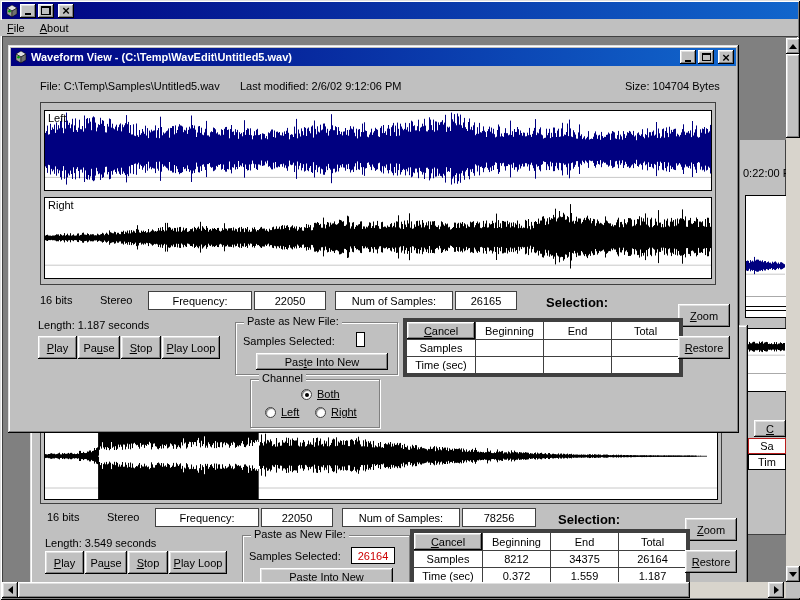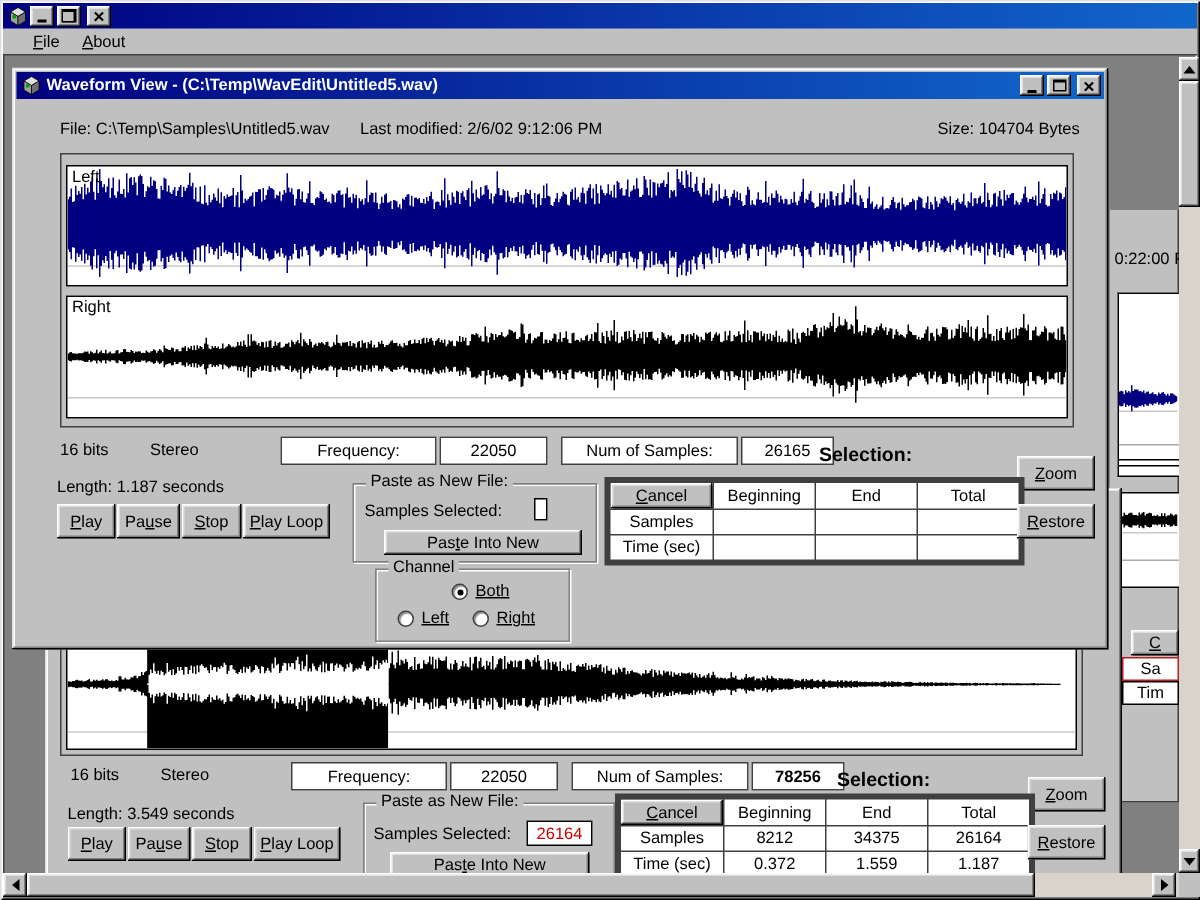--- a/index.html
+++ b/index.html
@@ -23,39 +23,39 @@
     display:flex;align-items:center;justify-content:center;position:relative;
   }
   .gap{margin-left:4px;}
   .g-min{width:6px;height:2px;background:#000;margin-top:7px;}
   .g-max{width:9px;height:8px;border:1px solid #000;border-top:2px solid #000;}
   .g-restore{width:10px;height:9px;position:relative;}
   .g-restore::before{content:"";position:absolute;right:0;top:0;width:7px;height:6px;border:1px solid #000;border-top:2px solid #000;background:#c0c0c0;}
   .g-restore::after{content:"";position:absolute;left:0;bottom:0;width:7px;height:6px;border:1px solid #000;border-top:2px solid #000;background:#c0c0c0;}
   .g-close::before{content:"\00d7";font-weight:bold;font-size:13px;line-height:11px;}
   
-  .menubar{position:absolute;left:15px;top:20px;right:2px;height:16px;display:flex;gap:15px;align-items:center;padding-left:7px;background:#c0c0c0;}
+  .menubar{position:absolute;left:0;top:20px;right:2px;height:16px;display:flex;gap:15px;align-items:center;padding-left:7px;background:#c0c0c0;}
   .menu-item{cursor:default;}
   .accel{text-decoration:underline;}
   
   .mdi{position:absolute;left:2px;top:36px;width:796px;height:562px;background:#808080;
        box-shadow:inset 1px 1px 0 #404040, inset -1px -1px 0 #fff;}
   
   .window{position:absolute;background:#c0c0c0;
     box-shadow:inset -1px -1px 0 #000, inset 1px 1px 0 #dfdfdf,
                inset -2px -2px 0 #808080, inset 2px 2px 0 #fff;}
   .lbl{position:absolute;white-space:nowrap;}
   .bold13{font-weight:bold;font-size:13px;}
   
   .btn{position:absolute;background:#c0c0c0;border:0;padding:0;color:#000;
     font-family:"Liberation Sans",sans-serif;font-size:11px;
     box-shadow:inset -1px -1px 0 #000,inset 1px 1px 0 #fff,inset -2px -2px 0 #808080,inset 2px 2px 0 #dfdfdf;
     display:flex;align-items:center;justify-content:center;white-space:pre;}
   
-  .field{position:absolute;display:flex;gap:2px;margin-left:39px;}
+  .field{position:absolute;display:flex;gap:2px;}
   .field .cellbox{background:#fff;border:1px solid #404040;display:flex;align-items:center;justify-content:center;height:19px;white-space:nowrap;}
   
   .group{position:absolute;border:1px solid #808080;box-shadow:inset 1px 1px 0 #fff,1px 1px 0 #fff;}
   .glabel{position:absolute;top:-8px;left:8px;background:#c0c0c0;padding:0 3px;white-space:nowrap;}
   
   .sel-table{position:absolute;display:grid;grid-template-columns:68px 67px 67px 67px;grid-template-rows:17px 16px 16px;gap:1px;padding:4px;background:#404040;}
   .cell{background:#fff;display:flex;align-items:center;justify-content:center;white-space:nowrap;overflow:hidden;}
   .cancel-btn{background:#c0c0c0;border:0;padding:0;font-family:"Liberation Sans",sans-serif;font-size:11px;
     box-shadow:inset -1px -1px 0 #000,inset 1px 1px 0 #fff,inset -2px -2px 0 #808080,inset 2px 2px 0 #dfdfdf;}
   
@@ -157,21 +157,21 @@
     </div>
 
     <span class="lbl" style="left:17px;top:186px;">16 bits</span>
     <span class="lbl" style="left:77px;top:186px;">Stereo</span>
     <div class="field" style="left:125px;top:183px;">
       <div class="cellbox" style="width:104px;">Frequency:</div>
       <div class="cellbox" style="width:72px;">22050</div>
     </div>
     <div class="field" style="left:312px;top:183px;">
       <div class="cellbox" style="width:118px;">Num of Samples:</div>
-      <div class="cellbox" style="width:62px;font-weight:bold;">78256</div>
+      <div class="cellbox" style="width:74px;">78256</div>
     </div>
     <span class="lbl bold13" style="left:528px;top:187px;">Selection:</span>
     <button class="btn" style="left:655px;top:193px;width:52px;height:23px;"><span></span><span class="accel">Z</span><span>oom</span></button>
     <span class="lbl" style="left:15px;top:212px;">Length: 3.549 seconds</span>
 
     <button class="btn" style="left:15px;top:226px;width:39px;height:23px;"><span></span><span class="accel">P</span><span>lay</span></button>
     <button class="btn" style="left:55px;top:226px;width:42px;height:23px;"><span>Pa</span><span class="accel">u</span><span>se</span></button>
     <button class="btn" style="left:98px;top:226px;width:40px;height:23px;"><span></span><span class="accel">S</span><span>top</span></button>
     <button class="btn" style="left:139px;top:226px;width:58px;height:23px;"><span></span><span class="accel">P</span><span>lay Loop</span></button>
 

